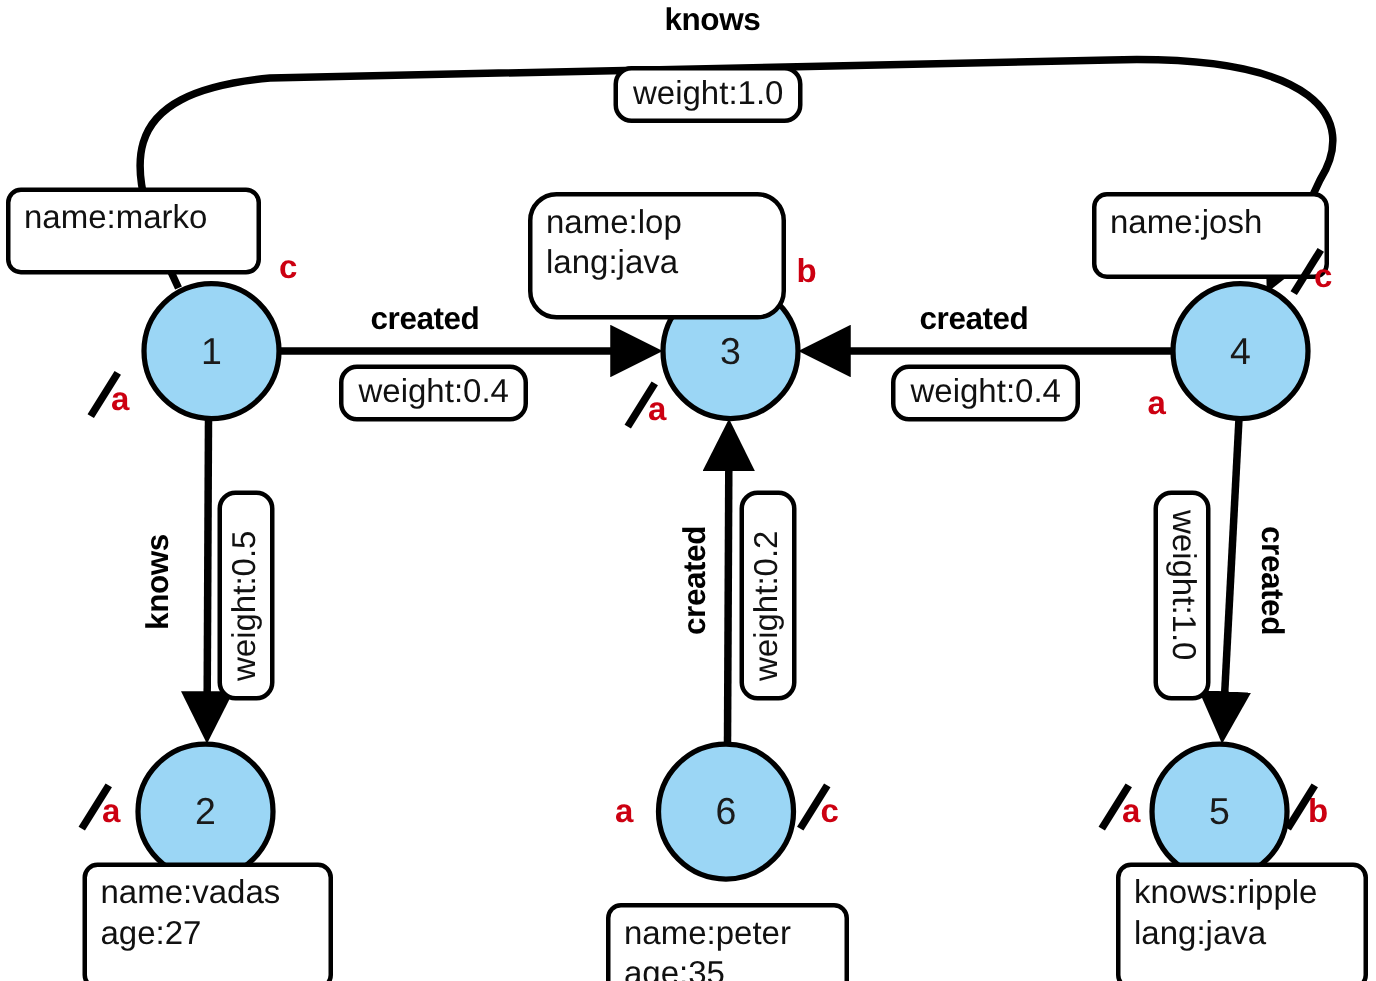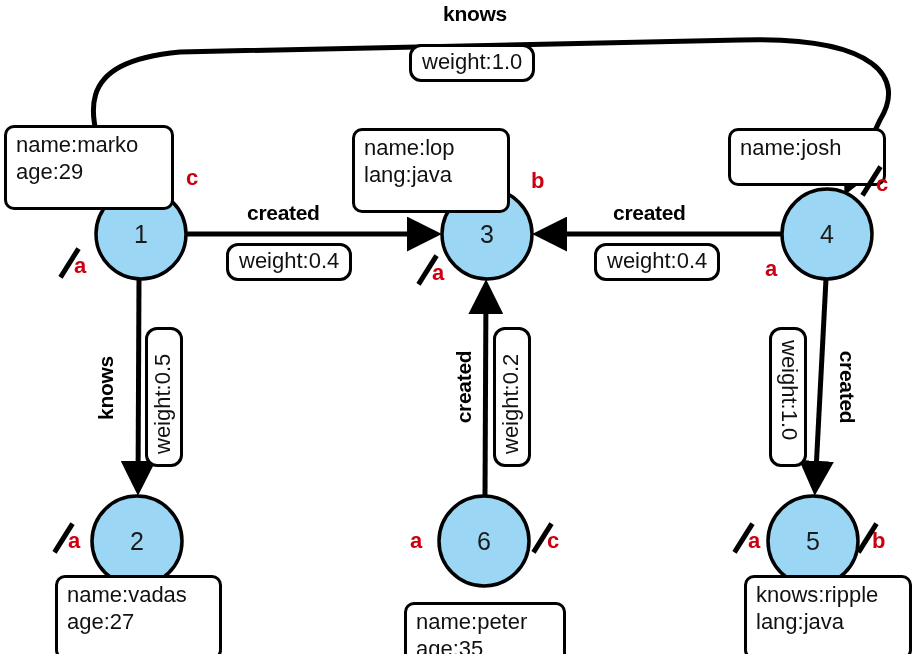--- a/index.html
+++ b/index.html
@@ -158,29 +158,28 @@
       <text class="node-label" x="813" y="543">5</text>
     </g>
     <g>
       <circle class="node-circle" cx="484" cy="541" r="45"></circle>
       <text class="node-label" x="484" y="543">6</text>
     </g>
   </svg>
 
   <div class="prop-box" style="left:4px; top:125px; width:170px;">
     <div>name:marko</div>
-    <div>age:29</div>
   </div>
 
   <div class="prop-box" style="left:55px; top:575px; width:167px;">
     <div>name:vadas</div>
     <div>age:27</div>
   </div>
 
-  <div class="prop-box" style="left:352px; top:128px; width:158px;">
+  <div class="prop-box" style="left:352px; top:128px; width:172px;border-radius:19px;">
     <div>name:lop</div>
     <div>lang:java</div>
   </div>
 
   <div class="prop-box" style="left:728px; top:128px; width:158px;">
     <div>name:josh</div>
   </div>
 
   <div class="prop-box" style="left:744px; top:575px; width:168px;">
     <div>knows:ripple</div>

